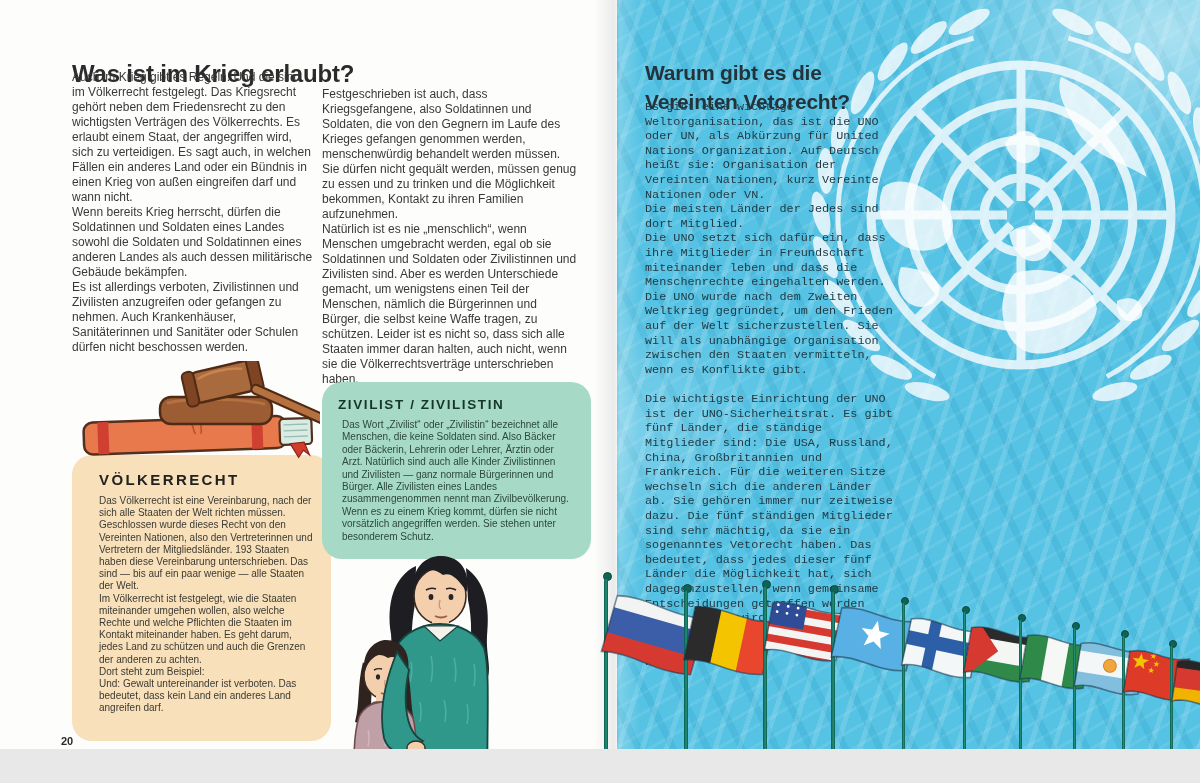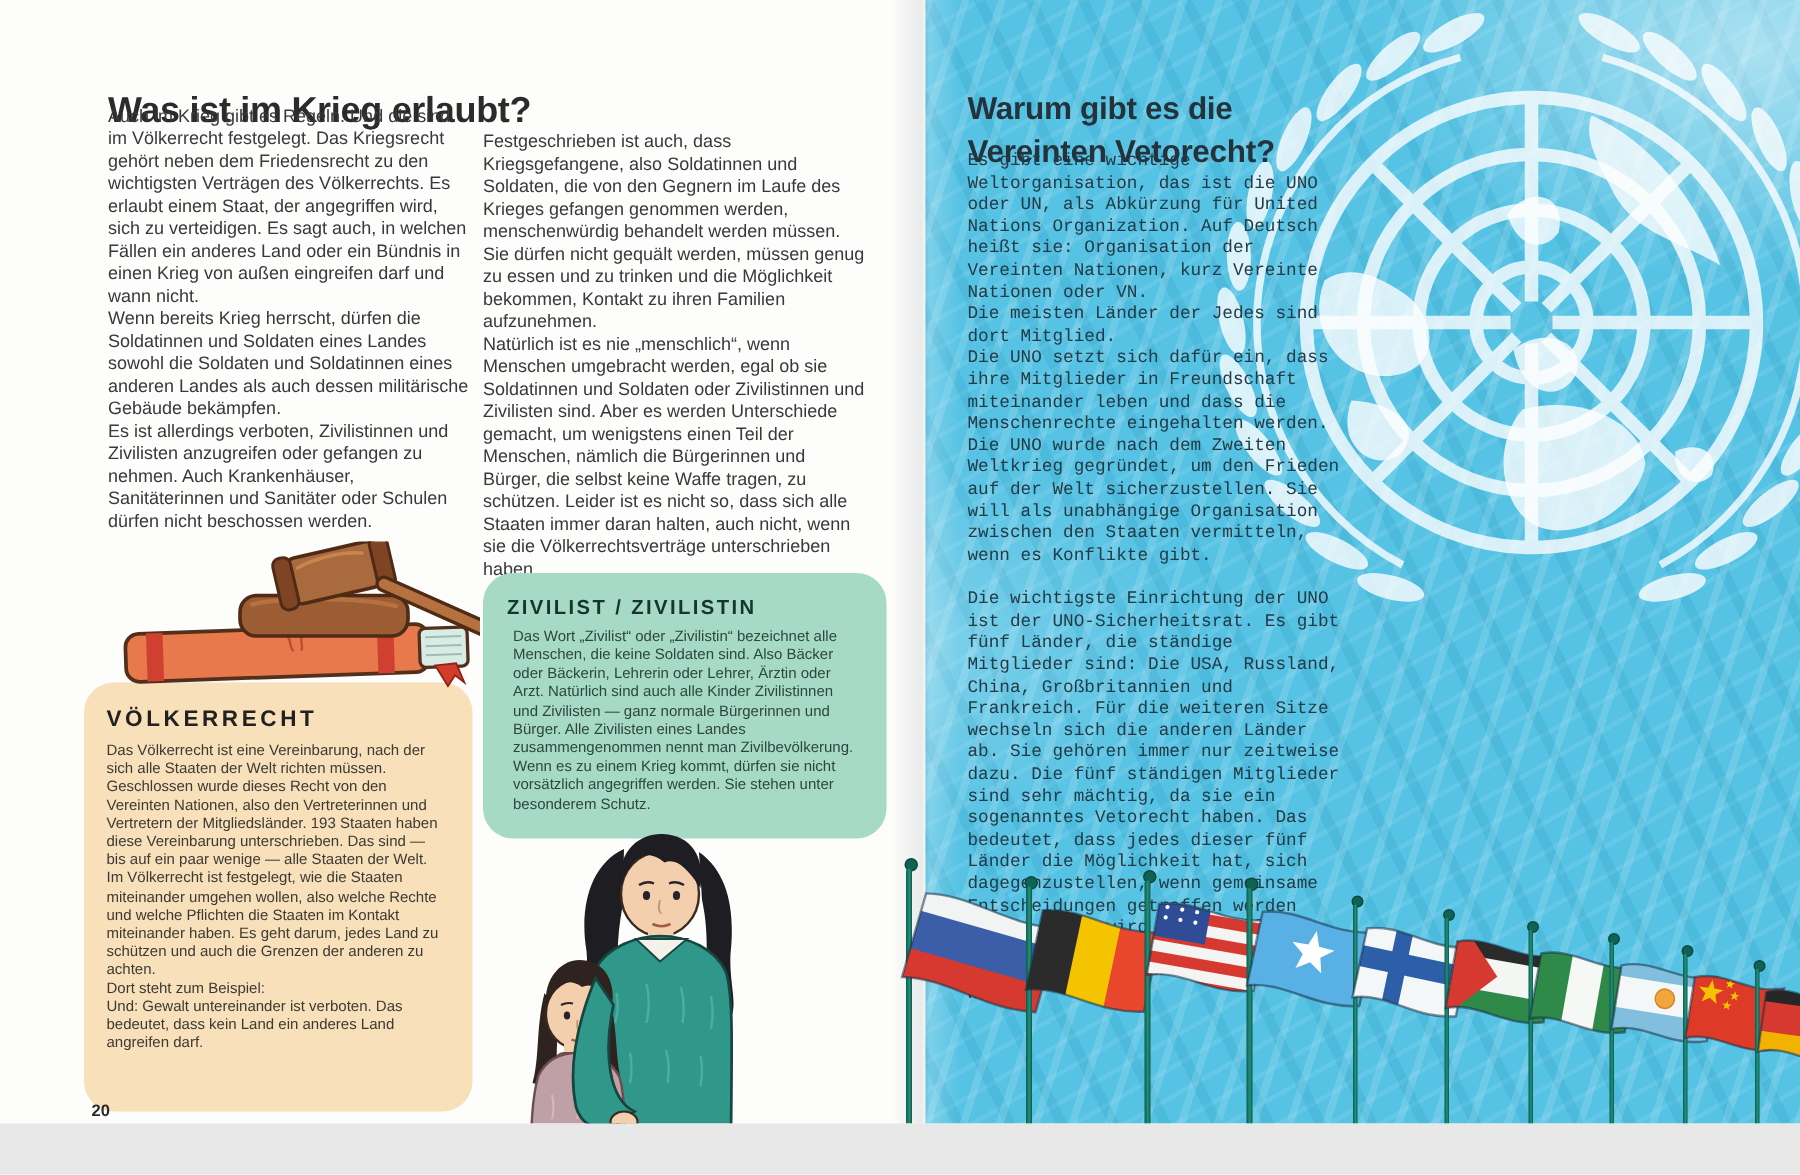--- a/index.html
+++ b/index.html
@@ -8,22 +8,22 @@
   
   #left-page{position:absolute;left:0;top:0;width:617px;height:783px;background:#fdfdfb;}
   .page-title{position:absolute;font-weight:bold;color:#2b2b2b;letter-spacing:-0.2px;
               font-family:"Liberation Sans",sans-serif;}
   #left-title{left:72px;top:44px;font-size:24px;white-space:nowrap;}
   .body-col{position:absolute;font-size:12px;line-height:15px;color:#39393b;}
   .body-col p{margin:0;}
   #col1{left:72px;top:70px;width:244px;}
   #col2{left:322px;top:87px;width:256px;}
   .infobox{position:absolute;border-radius:20px;box-sizing:border-box;}
-  #voelkerrecht-box{left:56px;top:455px;width:259px;min-height:286px;background:#f7e0ba;
-                    padding:14px 17px 14px 15px;}
+  #voelkerrecht-box{left:72px;top:455px;width:259px;min-height:286px;background:#f7e0ba;
+                    padding:14px 17px 14px 27px;}
   #voelkerrecht-box h3{margin:2px 0 7px 0;font-size:15px;letter-spacing:2.4px;color:#21211f;}
   #voelkerrecht-box p{margin:0;font-size:10px;line-height:12.2px;color:#3c3a33;}
   #zivilist-box{left:322px;top:382px;width:269px;min-height:176px;background:#a6dac6;
                 padding:13px 16px 12px 16px;}
   #zivilist-box h3{margin:2px 0 7px 0;font-size:13.5px;letter-spacing:1.6px;color:#16352c;}
   #zivilist-box p{margin:4px;font-size:10px;line-height:12.4px;color:#2c473e;}
   #page-number{position:absolute;left:61px;top:735px;font-size:11px;font-weight:bold;color:#2b2b2b;}
   
   #right-page{position:absolute;left:617px;top:0;width:583px;height:783px;overflow:hidden;
       background-color:#57c3e4;

